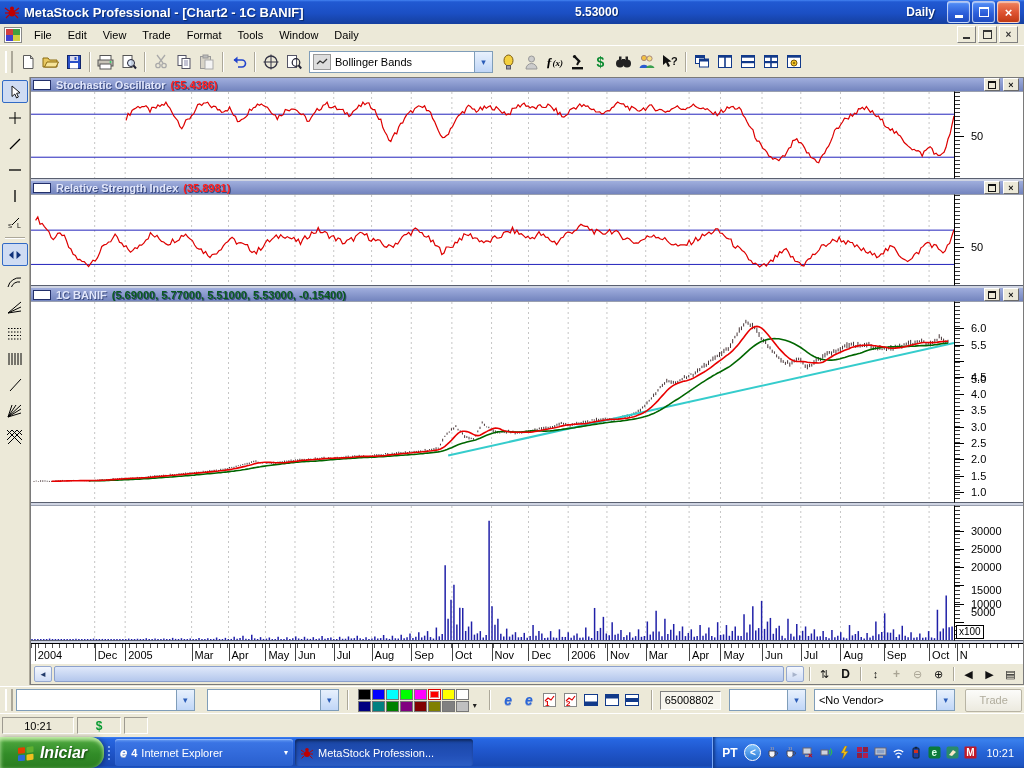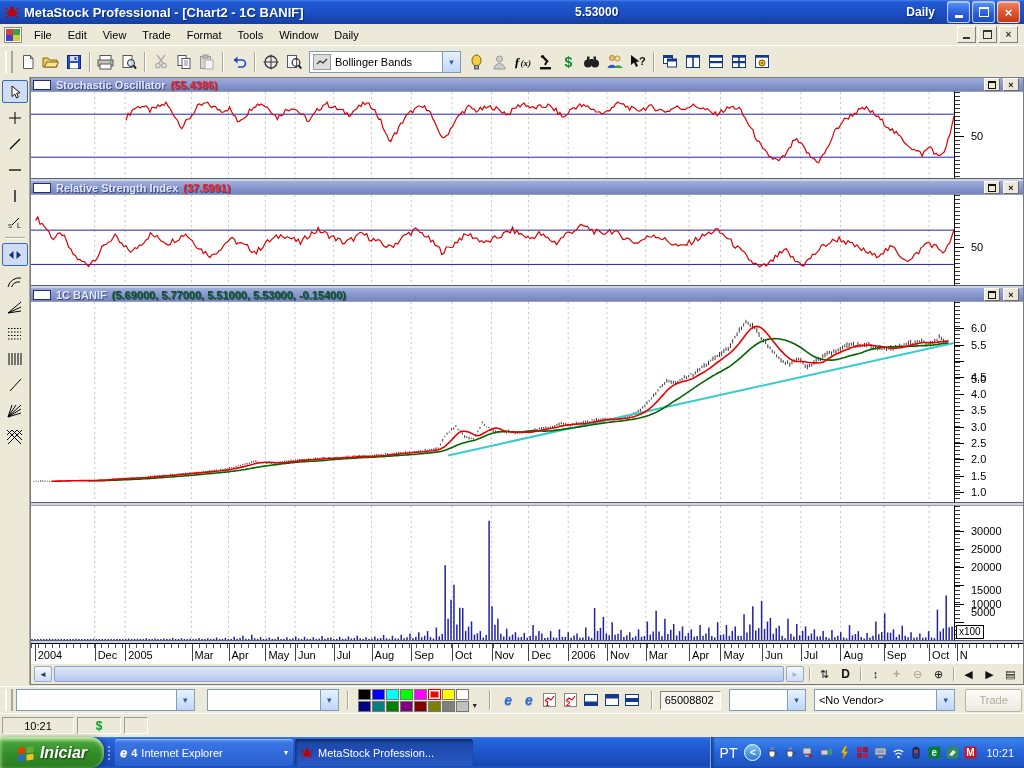--- a/index.html
+++ b/index.html
@@ -26,21 +26,21 @@
   .mdibtn .cl{font-size:10px;font-weight:bold;color:#333;line-height:10px}
   
   .toolbar{height:31px;display:flex;align-items:center;background:#ece9d8;border-bottom:1px solid #d4d0c0;padding:0 2px}
   .tgrip{width:4px;height:22px;border-left:2px solid #fff;border-right:2px solid #aca899;margin:0 3px}
   .ticon{width:23px;height:22px;display:flex;align-items:center;justify-content:center}
   .ticon svg{display:block}
   .tsep{width:1px;height:20px;background:#aca899;box-shadow:1px 0 0 #fff;margin:0 4px}
   .combo{height:22px;background:#fff;border:1px solid #7f9db9;display:flex;align-items:center;font-size:11px;box-sizing:border-box}
   .combo .ctext{flex:1;padding:0 4px;white-space:nowrap;overflow:hidden}
   .combo .arrowbtn{width:17px;height:100%;border-left:1px solid #7f9db9;background:linear-gradient(#e8f1fd,#c0d6f7);color:#2a5cb8;font-size:9px;display:flex;align-items:center;justify-content:center}
-  .indic-combo{width:152px;margin:0 4px}
+  .indic-combo{width:184px;margin:0 4px}
   .indic-combo .cicon{width:16px;height:14px;margin-left:3px;border:1px solid #999;background:#ddd;display:flex;align-items:center;justify-content:center}
   
   .main{position:absolute;top:77px;left:0;width:1024px;height:608px;display:flex}
   .palette{width:30px;box-sizing:border-box;background:#ece9d8;border-right:1px solid #aca899;display:flex;flex-direction:column;align-items:center;padding-top:3px;gap:3px}
   .pal-item{width:24px;height:21px;display:flex;align-items:center;justify-content:center;border:1px solid transparent;border-radius:2px}
   .pal-item.sel{background:#cfdcf3;border-color:#316ac5}
   .pal-sep{width:20px;height:0;border-top:1px solid #aca899;border-bottom:1px solid #fff;margin:1px 0}
   .chartwin{flex:1;background:#cfd4e2;border:1px solid #7a7a7a;box-sizing:border-box;display:flex;flex-direction:column}
   .panel{margin-bottom:2px}
   .ptitle{height:13px;background:linear-gradient(#a0aedd,#7384be);display:flex;align-items:center;font-size:11px;font-weight:bold;line-height:12px;padding:0 2px}
@@ -91,21 +91,21 @@
   
   .taskbar{position:absolute;left:0;top:737px;width:1024px;height:31px;background:linear-gradient(#3e82f5 0%,#2767e2 6%,#1f56cc 45%,#1848b2 92%,#2059c8 100%);display:flex;align-items:stretch}
   .startbtn{width:104px;background:linear-gradient(#8cce72 0%,#47a139 18%,#328c28 55%,#2a7d20 100%);border-radius:0 14px 14px 0;display:flex;align-items:center;justify-content:center;gap:5px;color:#fff;font-weight:bold;font-style:italic;font-size:16px;text-shadow:1px 1px 2px #15420e;box-shadow:2px 0 5px #00000055,inset 0 2px 4px #c8f0b0}
   .qsep{width:10px;display:flex;flex-direction:column;justify-content:center;gap:2px;align-items:center}
   .qsep i{width:2px;height:2px;background:#9cc0ff;border-radius:50%}
   .taskbtn{margin:2px 1px;width:168px;border-radius:3px;background:linear-gradient(#639af4 0%,#3a74e4 14%,#2f66d6 70%,#2b60cd 100%);display:flex;align-items:center;color:#fff;font-size:11px;padding:0 5px;gap:4px;box-shadow:inset 0 1px 1px #ffffff60;white-space:nowrap;overflow:hidden}
   .taskbtn.active{background:linear-gradient(#1a46a4,#2250b8 60%,#2a5cc4);box-shadow:inset 1px 2px 3px #00000070}
   .taskbtn .cnt{font-weight:bold}
   .taskbtn .drop{margin-left:auto;font-size:8px}
   .tray{margin-left:auto;display:flex;align-items:center;gap:4px;background:linear-gradient(#3e86f2,#2563d6 50%,#1d52be);border-left:1px solid #7aa8f8;box-shadow:inset 2px 0 3px #123a8a;padding:0 10px 0 6px;color:#fff}
-  .traylang{font-size:14px;font-weight:normal;padding:1px 3px}
+  .traylang{font-size:12px;font-weight:bold;padding:1px 3px}
   .collapse{width:15px;height:15px;border-radius:50%;background:linear-gradient(#7ec0fb,#2a7ad8);border:1px solid #fff;color:#fff;font-size:10px;font-weight:bold;display:flex;align-items:center;justify-content:center;line-height:10px}
   .tico{width:14px;height:14px;display:flex;align-items:center;justify-content:center}
   .trayclock{font-size:11px;margin-left:5px}
   .fxtext{font-style:italic;font-family:"Liberation Serif",serif;font-size:13px;font-weight:bold}
 </style>
 </head>
 <body>
 
 <div class="screen">
 
@@ -513,21 +513,21 @@
               <div class="tick" style="top: 43.7167px;"></div>
               <span class="tlabel" style="top: 43.7167px;">50</span>
             </div>
         </div>
       </div>
 
       <div class="panel">
         <div class="ptitle">
           <span class="chk"></span>
           <span class="t">Relative Strength Index</span>
-          <span class="v red">(37.5991)</span>
+          <span class="v red">(35.8981)</span>
           <span class="btns">
               <span class="pbtn">
                 <span class="sq"></span>
               </span>
               <span class="pbtn">
                 <span class="x">×</span>
               </span>
             </span>
         </div>
         <div class="pbody">

